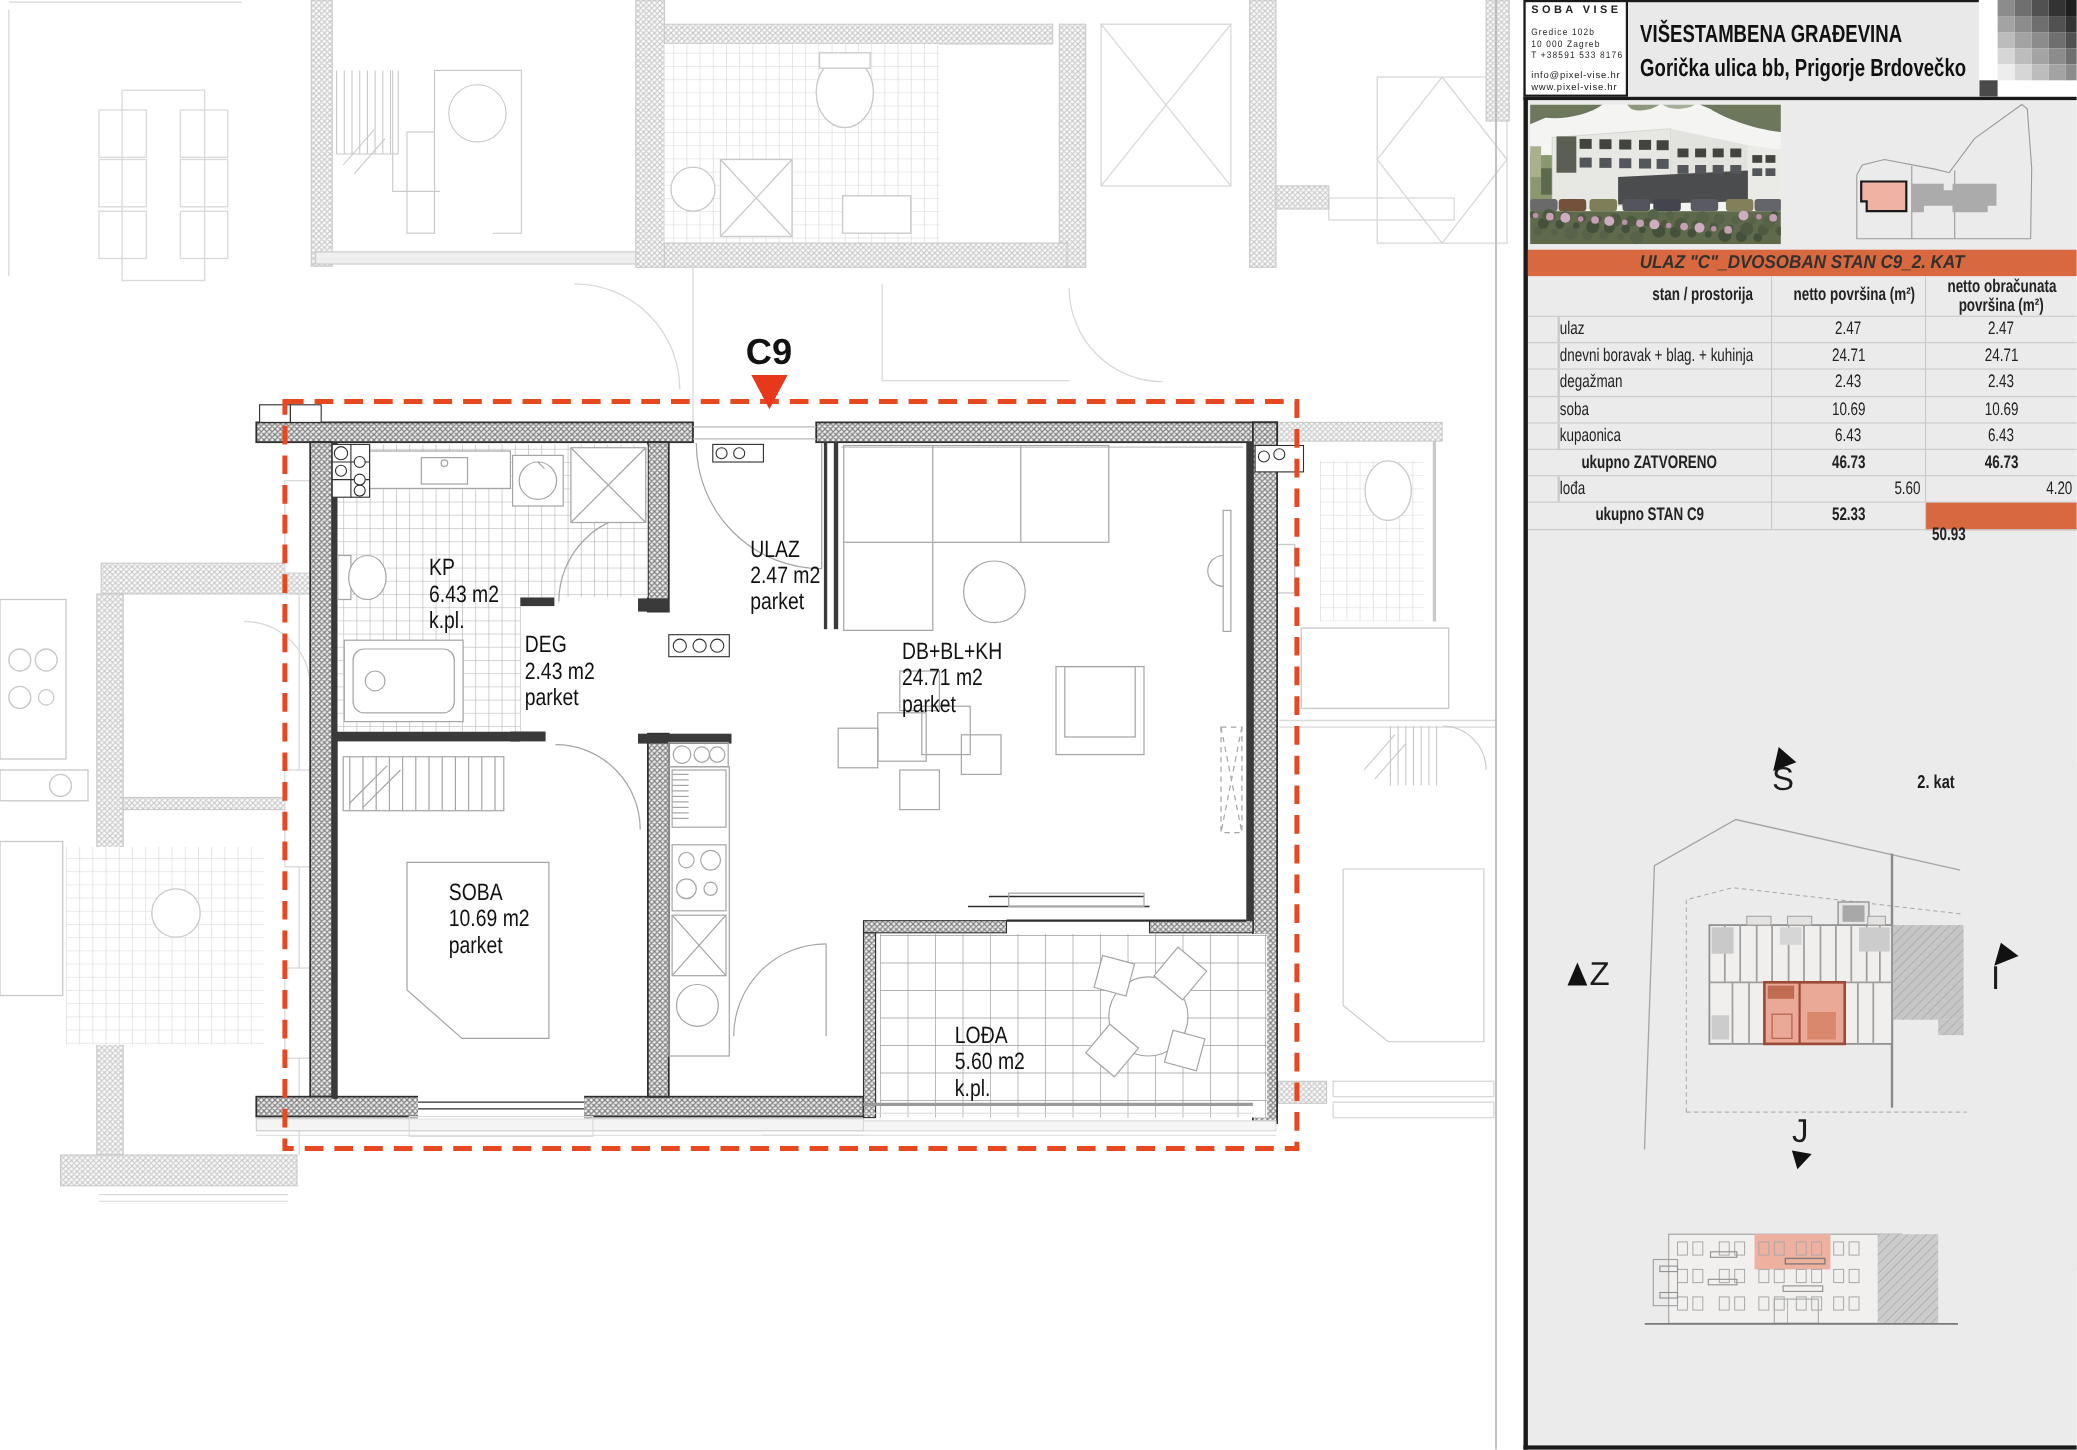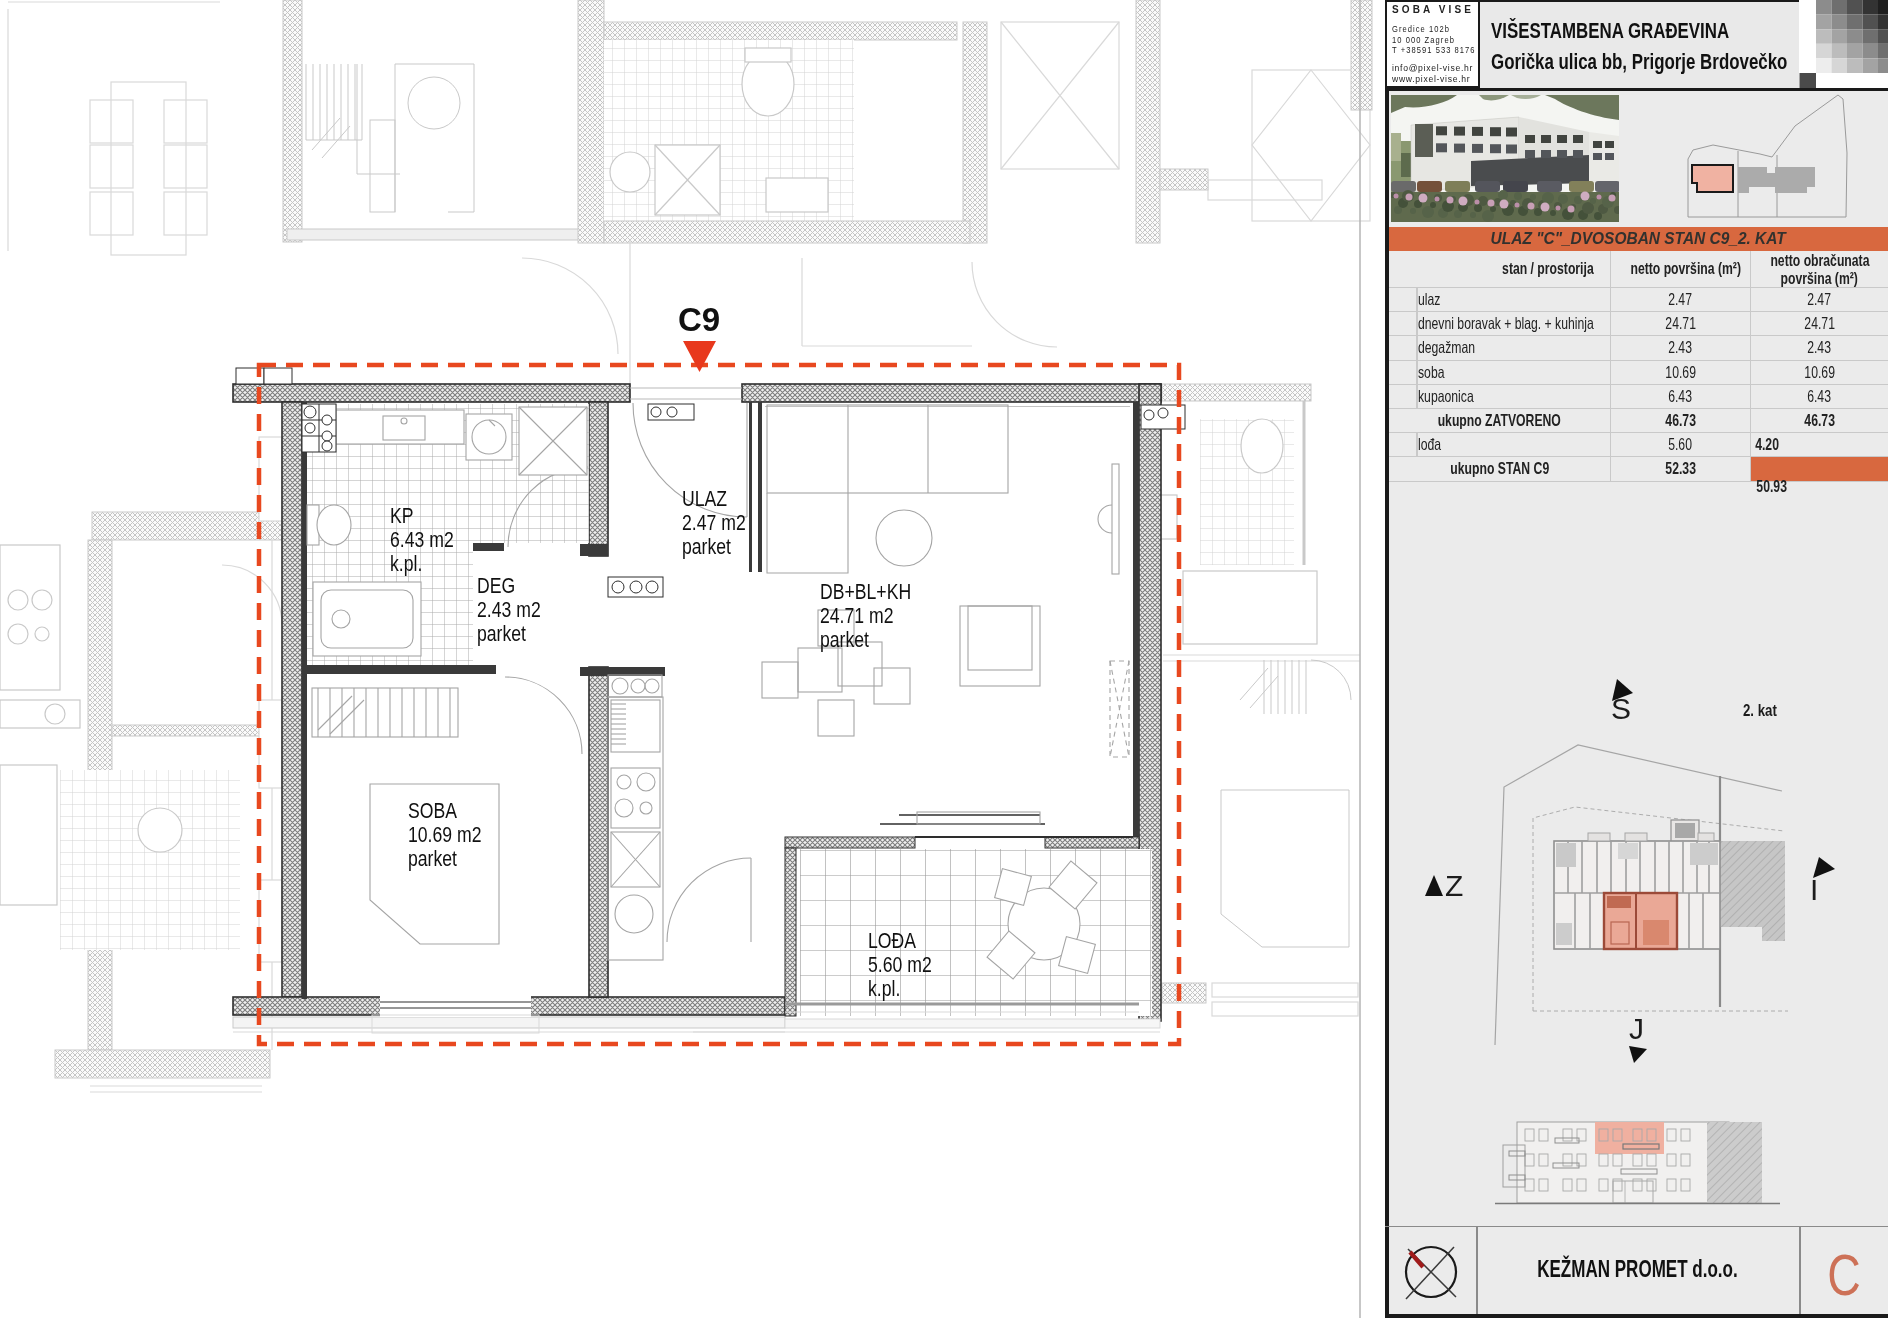--- a/index.html
+++ b/index.html
@@ -592,24 +592,24 @@
         <div style="position:absolute;width:100%;top:2px;text-align:center;font-weight:bold;"><span style="display:inline-block;white-space:nowrap;transform:scaleX(0.74);transform-origin:center center;">46.73</span></div>
       </div>
       <div style="position:absolute;left:362px;top:158.0px;width:137px;height:24.2px;border-bottom:1.5px solid #c9c9c9;box-sizing:border-box;">
         <div style="position:absolute;width:100%;top:2px;text-align:center;font-weight:bold;"><span style="display:inline-block;white-space:nowrap;transform:scaleX(0.74);transform-origin:center center;">46.73</span></div>
       </div>
       <div style="position:absolute;left:0;top:182.2px;width:222px;height:24.2px;border-right:1.5px solid #c9c9c9;border-bottom:1.5px solid #c9c9c9;box-sizing:border-box;">
         <div style="position:absolute;left:27px;top:0;width:1.5px;height:100%;background:#c9c9c9;"></div>
         <div style="position:absolute;left:29px;top:2px;"><span style="display:inline-block;white-space:nowrap;transform:scaleX(0.74);transform-origin:left center;">lođa</span></div>
       </div>
       <div style="position:absolute;left:222px;top:182.2px;width:140px;height:24.2px;border-right:1.5px solid #c9c9c9;border-bottom:1.5px solid #c9c9c9;box-sizing:border-box;">
-        <div style="position:absolute;width:100%;top:2px;text-align:center;font-weight:normal;"><span style="display:inline-block;white-space:nowrap;transform:scaleX(0.74);transform-origin:center center;">5.60</span></div>
+        <div style="position:absolute;width:100%;top:2px;text-align:right;font-weight:normal;"><span style="display:inline-block;white-space:nowrap;transform:scaleX(0.74);transform-origin:center center;">5.60</span></div>
       </div>
       <div style="position:absolute;left:362px;top:182.2px;width:137px;height:24.2px;border-bottom:1.5px solid #c9c9c9;box-sizing:border-box;">
-        <div style="position:absolute;width:100%;top:2px;text-align:left;font-weight:bold;"><span style="display:inline-block;white-space:nowrap;transform:scaleX(0.74);transform-origin:center center;">4.20</span></div>
+        <div style="position:absolute;width:100%;top:2px;text-align:right;font-weight:normal;"><span style="display:inline-block;white-space:nowrap;transform:scaleX(0.74);transform-origin:center center;">4.20</span></div>
       </div>
       <div style="position:absolute;left:0;top:206.4px;width:222px;height:24.2px;border-right:1.5px solid #c9c9c9;border-bottom:1.5px solid #c9c9c9;box-sizing:border-box;">
         <div style="position:absolute;width:100%;top:2px;text-align:center;font-weight:bold;"><span style="display:inline-block;white-space:nowrap;transform:scaleX(0.74);transform-origin:center center;">ukupno STAN C9</span></div>
       </div>
       <div style="position:absolute;left:222px;top:206.4px;width:140px;height:24.2px;border-right:1.5px solid #c9c9c9;border-bottom:1.5px solid #c9c9c9;box-sizing:border-box;">
         <div style="position:absolute;width:100%;top:2px;text-align:center;font-weight:bold;"><span style="display:inline-block;white-space:nowrap;transform:scaleX(0.74);transform-origin:center center;">52.33</span></div>
       </div>
       <div style="position:absolute;left:362px;top:206.4px;width:137px;height:24.2px;border-bottom:1.5px solid #c9c9c9;box-sizing:border-box;background:#d8683f;">
         <div style="position:absolute;width:100%;top:20px;text-align:left;font-weight:bold;"><span style="display:inline-block;white-space:nowrap;transform:scaleX(0.74);transform-origin:center center;">50.93</span></div>
       </div>
@@ -714,26 +714,14 @@
       <rect x="14" y="60" width="16" height="5" fill="none" stroke="#8f8f8f" stroke-width="1"></rect>
       <rect x="118" y="66" width="40" height="22" fill="none" stroke="#a8a8a8" stroke-width="1"></rect>
       <line x1="130" y1="66" x2="130" y2="88" stroke="#a8a8a8" stroke-width="0.8"></line>
       <line x1="0" y1="88.5" x2="285" y2="88.5" stroke="#7a7a7a" stroke-width="1.5"></line>
       <defs>
         <pattern id="dh3" width="6" height="6" patternUnits="userSpaceOnUse" patternTransform="rotate(45)">
           <line x1="0" y1="0" x2="0" y2="6" stroke="#9a9a9a" stroke-width="1"></line>
         </pattern>
       </defs>
     </svg>
-  <div class="abs" style="left:0;top:1226px;width:503px;height:89px;border-top:1.5px solid #8a8a8a;box-sizing:border-box;">
-    <div style="position:absolute;left:91px;top:0;width:1.5px;height:89px;background:#8a8a8a;"></div>
-    <div style="position:absolute;left:414px;top:0;width:1.5px;height:89px;background:#8a8a8a;"></div>
-    <svg style="position:absolute;left:16px;top:11px;" width="62" height="66" viewBox="0 0 62 66">
-      <circle cx="30" cy="34" r="25" fill="none" stroke="#1a1a1a" stroke-width="2.2"></circle>
-      <line x1="5" y1="61" x2="53" y2="9" stroke="#3a3a3a" stroke-width="1.5"></line>
-      <line x1="7" y1="11" x2="55" y2="59" stroke="#3a3a3a" stroke-width="1.5"></line>
-      <line x1="9" y1="14" x2="22" y2="29" stroke="#a01b1b" stroke-width="4.2"></line>
-    </svg>
-    <div style="position:absolute;left:91px;top:29px;width:323px;text-align:center;font-size:23px;font-weight:bold;color:#111;"><span style="display:inline-block;transform:scaleX(0.74);transform-origin:center center;white-space:nowrap;">KEŽMAN PROMET d.o.o.</span></div>
-    <div style="position:absolute;left:414px;top:14px;width:89px;text-align:center;font-size:58px;color:#cd7157;"><span style="display:inline-block;transform:scaleX(0.8);transform-origin:center center;">C</span></div>
-  </div>
   <div class="abs" style="left:0;top:1314px;width:503px;height:4px;background:#1a1a1a;"></div>
 </div>
 
 </body></html>

